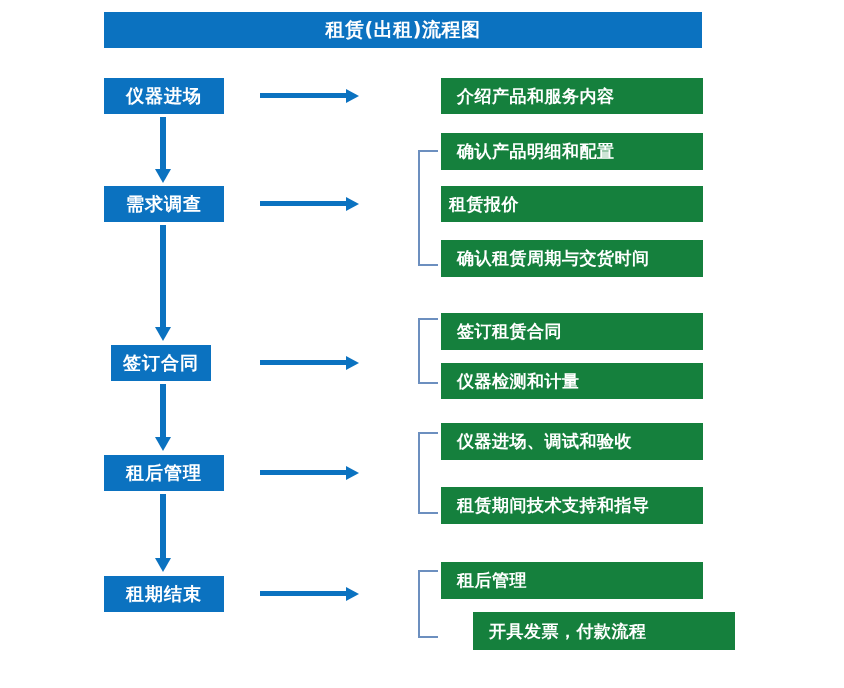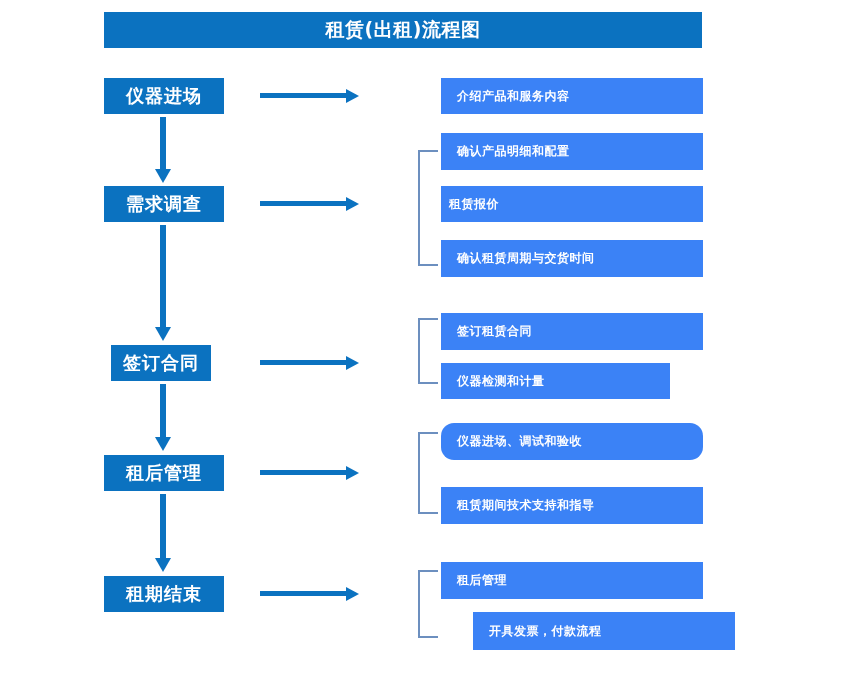--- a/index.html
+++ b/index.html
@@ -38,23 +38,23 @@
     color: #ffffff;
     font-size: 18px;
     font-weight: bold;
     display: flex;
     align-items: center;
     justify-content: center;
     letter-spacing: 1px;
   }
   .detail-box {
     position: absolute;
-    background: #3b82f6;
+    background: #15803d;
     color: #ffffff;
-    font-size: 12px;
+    font-size: 17px;
     font-weight: bold;
     display: flex;
     align-items: center;
     padding-left: 16px;
     box-sizing: border-box;
     letter-spacing: 0.5px;
   }
   .arrow-right {
     position: absolute;
     height: 20px;
@@ -178,23 +178,23 @@
   <div class="detail-box" style="left:441px; top:78px; width:262px; height:36px;">介绍产品和服务内容</div>
 
   <div class="detail-box" style="left:441px; top:133px; width:262px; height:37px;">确认产品明细和配置</div>
 
   <div class="detail-box" style="left:441px; top:186px; width:262px; height:36px;padding-left:8px;">租赁报价</div>
 
   <div class="detail-box" style="left:441px; top:240px; width:262px; height:37px;">确认租赁周期与交货时间</div>
 
   <div class="detail-box" style="left:441px; top:313px; width:262px; height:37px;">签订租赁合同</div>
 
-  <div class="detail-box" style="left:441px; top:363px; width:229px; height:36px;text-align:center;">仪器检测和计量</div>
-
-  <div class="detail-box" style="left:441px; top:423px; width:262px; height:37px;border-radius:13px;">仪器进场、调试和验收</div>
+  <div class="detail-box" style="left:441px; top:363px; width:262px; height:36px;text-align:center;">仪器检测和计量</div>
+
+  <div class="detail-box" style="left:441px; top:423px; width:262px; height:37px;">仪器进场、调试和验收</div>
 
   <div class="detail-box" style="left:441px; top:487px; width:262px; height:37px;">租赁期间技术支持和指导</div>
 
   <div class="detail-box" style="left:441px; top:562px; width:262px; height:37px;">租后管理</div>
 
   <div class="detail-box" style="left:441px; top:612px; width:262px; height:38px;margin-left:32px;">开具发票，付款流程</div>
 
 </div>
 
 </body></html>

